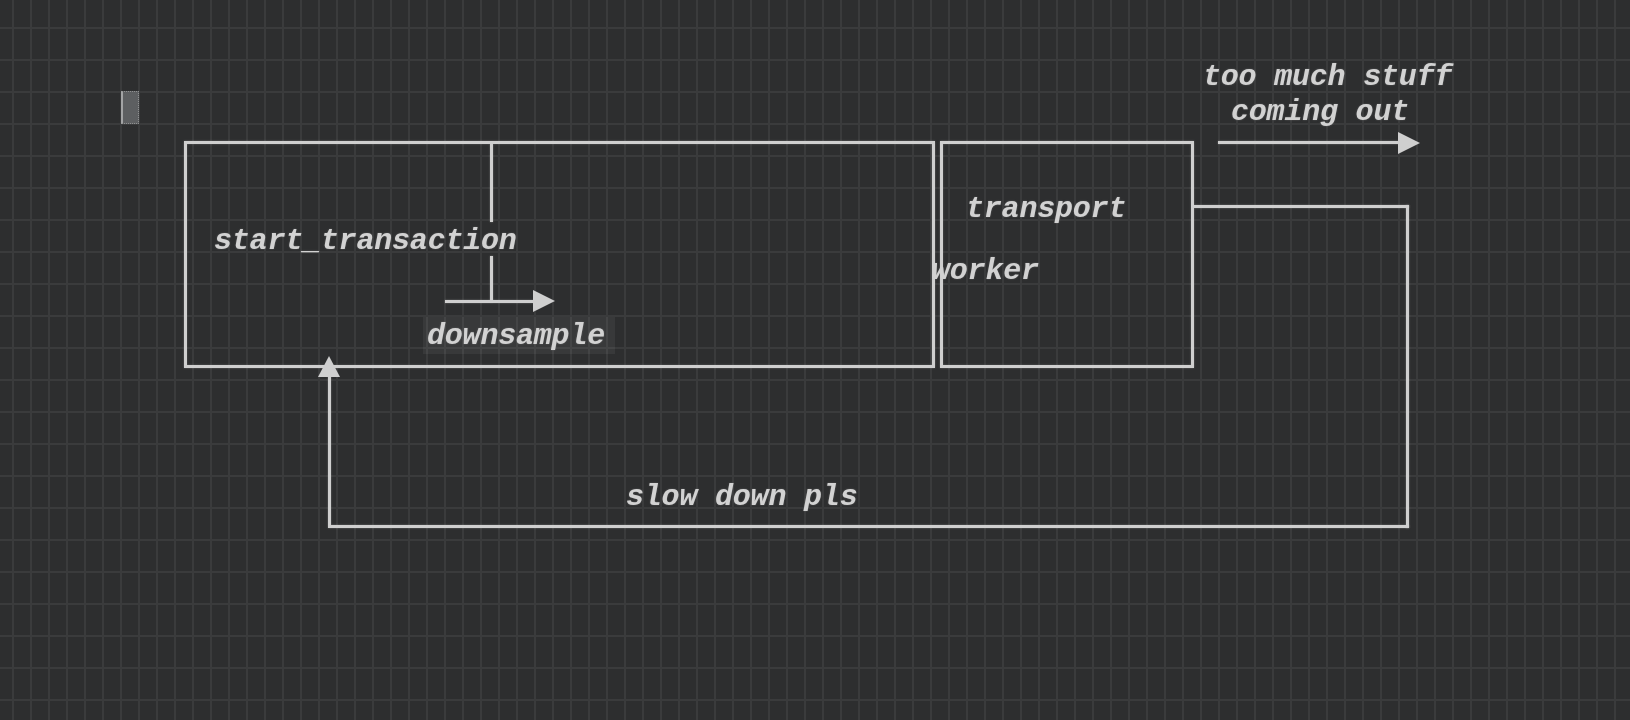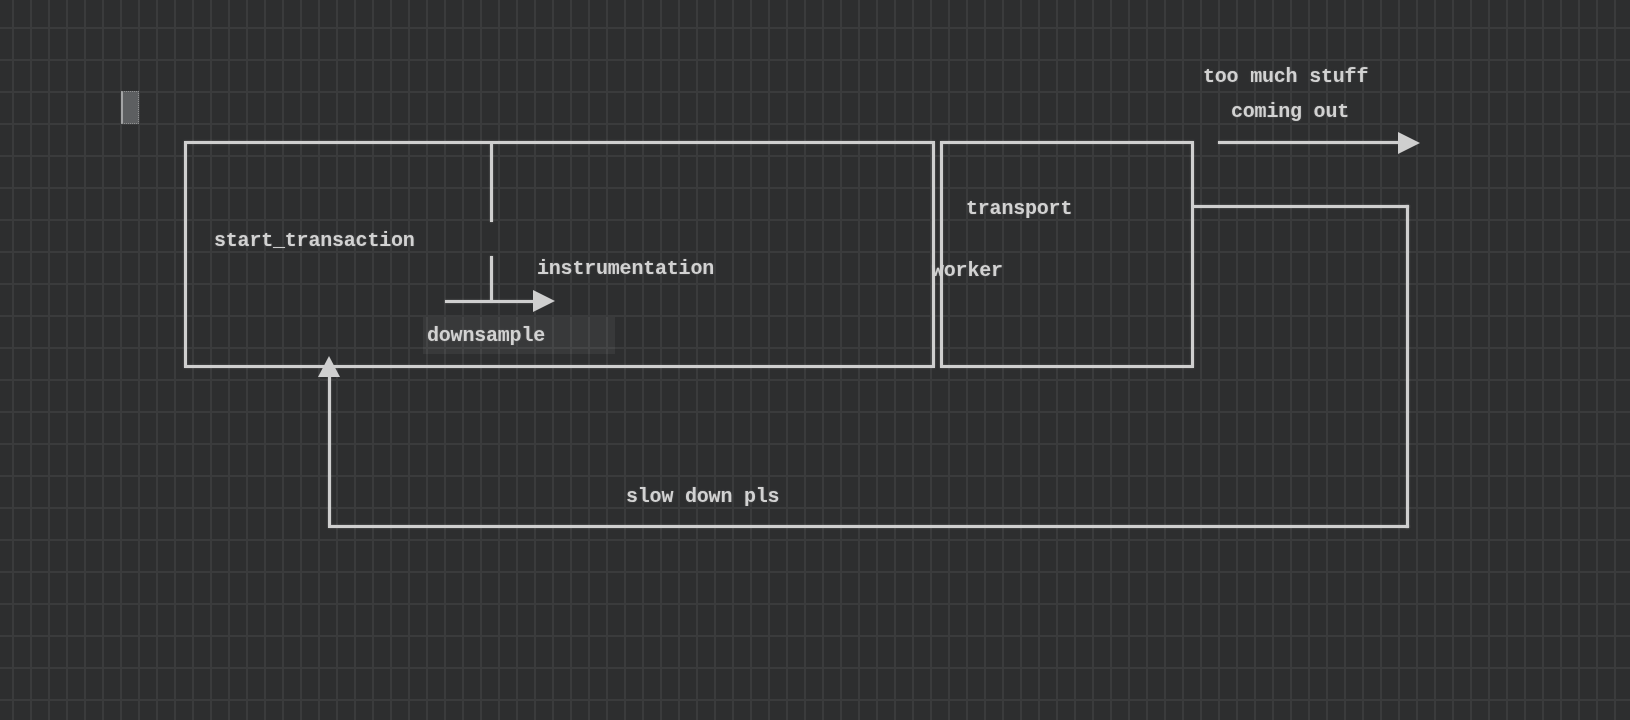--- a/index.html
+++ b/index.html
@@ -49,26 +49,27 @@
     border-left: 11px solid transparent;
     border-right: 11px solid transparent;
     border-bottom: 21px solid #cfcfcf;
   }
 
   
   .lbl {
     position: absolute;
     transform: translateY(-50%);
     font-weight: bold;
-    font-size: 20px;
+    font-size: 30px;
     line-height: 1;
     letter-spacing: -0.2px;
     color: #d2d2d2;
     text-shadow: 0 0 2px rgba(230,230,230,0.25);
     white-space: pre;
+    font-style: italic;
   }
 
   .text-highlight {
     position: absolute;
     background: rgba(255,255,255,0.055);
   }
 
   .cell-cursor {
     position: absolute;
     left: 121px; top: 91px;
@@ -102,21 +103,20 @@
   <div class="stroke" style="left:1194px; top:205px; width:215px; height:3px;"></div>
   <div class="stroke" style="left:1406px; top:205px; width:3px; height:323px;"></div>
   <div class="stroke" style="left:328px; top:525px; width:1081px; height:3px;"></div>
   <div class="stroke" style="left:328px; top:374px; width:3px; height:151px;"></div>
   <div class="head-up" style="left:318px; top:356px;"></div>
 
   <div class="text-highlight" style="left:423px; top:317px; width:192px; height:37px;"></div>
 
   <div class="lbl" style="left:214px; top:241px;">start_transaction</div>
 
-  <div class="lbl" style="left:537px; top:269px;">instrumentation</div>
 
   <div class="lbl" style="left:966px; top:209px;">transport</div>
 
   <div class="lbl" style="left:427px; top:336px;">downsample</div>
 
   <div class="lbl" style="left:932px; top:271px;">worker</div>
 
   <div class="lbl" style="left:1203px; top:77px;">too much stuff</div>
 
   <div class="lbl" style="left:1203px; top:112px;margin-left:28px;">coming out</div>

